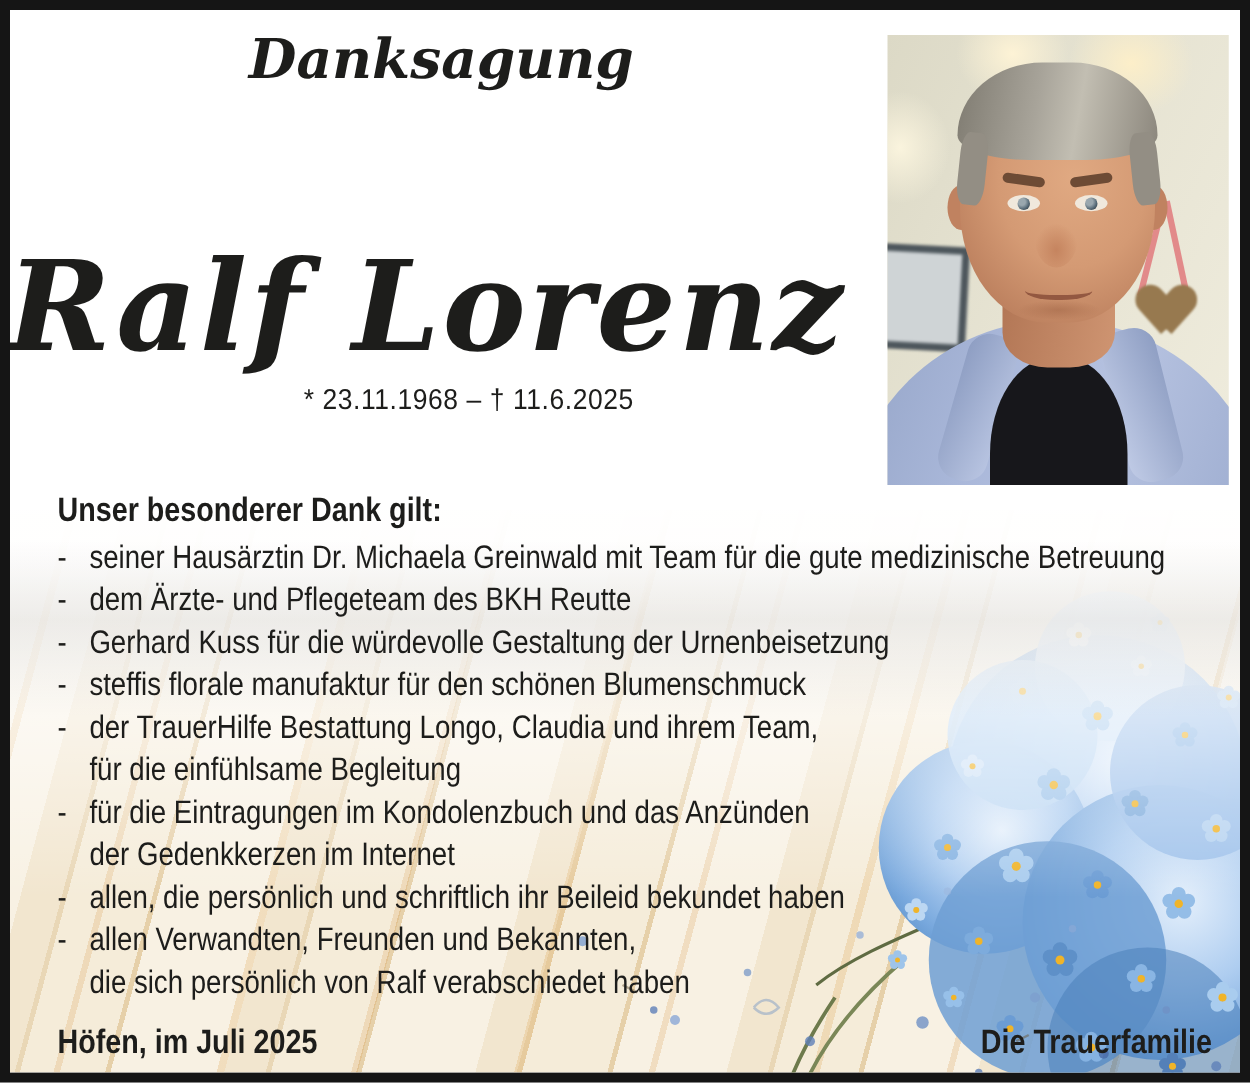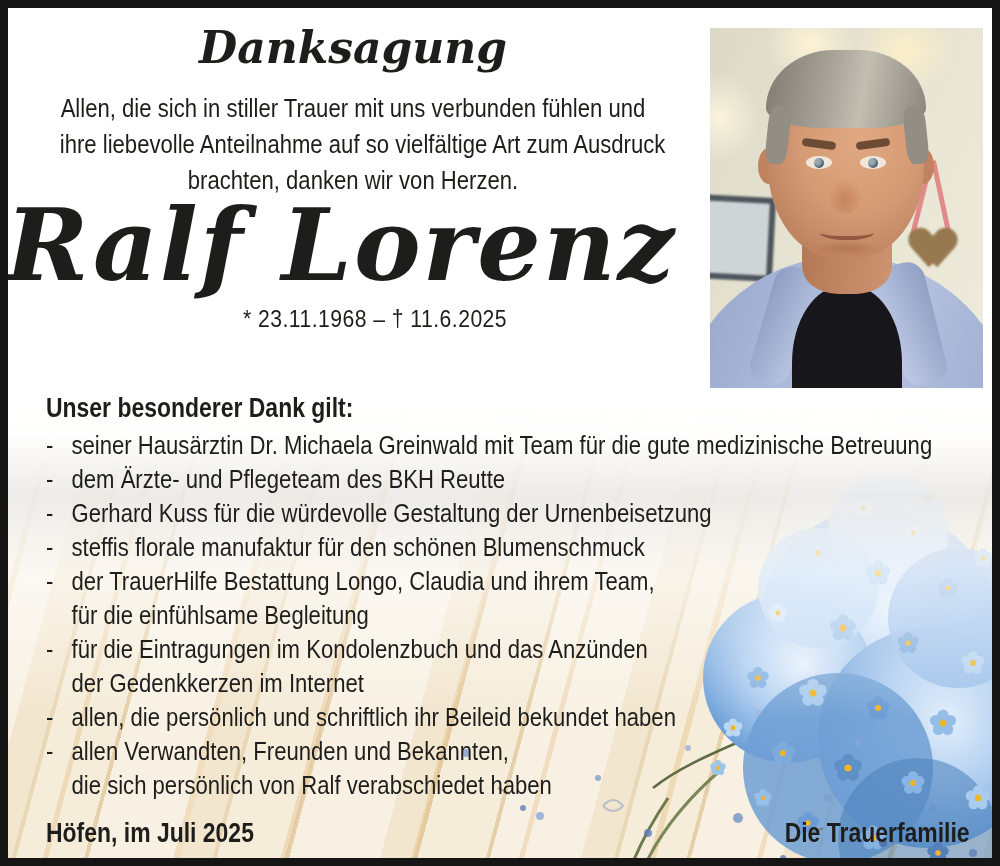--- a/index.html
+++ b/index.html
@@ -223,25 +223,20 @@
     <div class="eye-r">
         <i></i>
       </div>
     <div class="nose"></div>
     <div class="mouth"></div>
     <div class="chin"></div>
   </div>
 
   <div class="col title script">Danksagung</div>
 
-  <div class="col intro">
-    <div class="ln">Allen, die sich in stiller Trauer mit uns verbunden fühlen und</div>
-    <div class="ln">ihre liebevolle Anteilnahme auf so vielfältige Art zum Ausdruck</div>
-    <div class="ln">brachten, danken wir von Herzen.</div>
-  </div>
 
   <div class="col name script">Ralf Lorenz</div>
   <div class="col dates">* 23.11.1968 – † 11.6.2025</div>
 
   <div class="thanks">
     <div class="hd">Unser besonderer Dank gilt:</div>
     <div>
         <div class="t-row">
           <span class="dash">-</span>
           <div>

